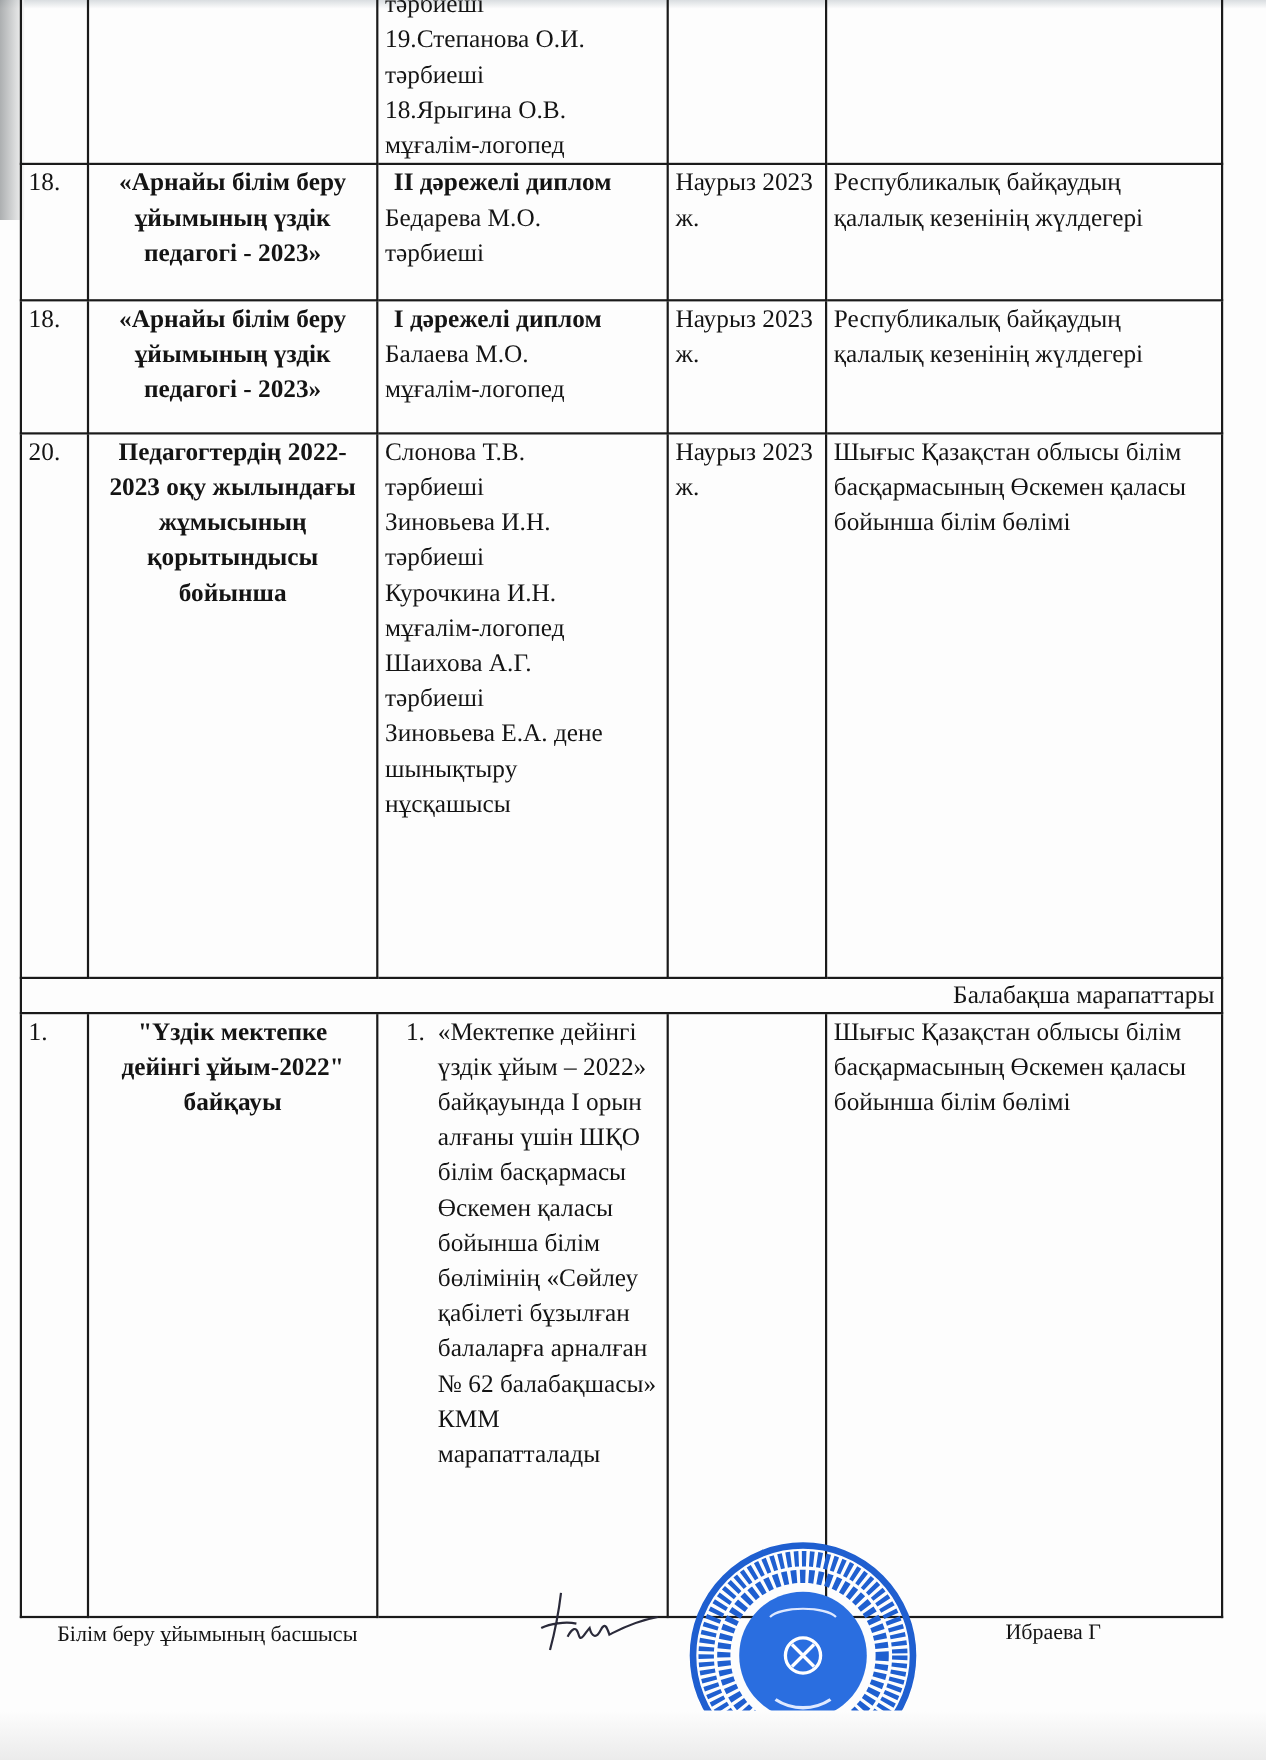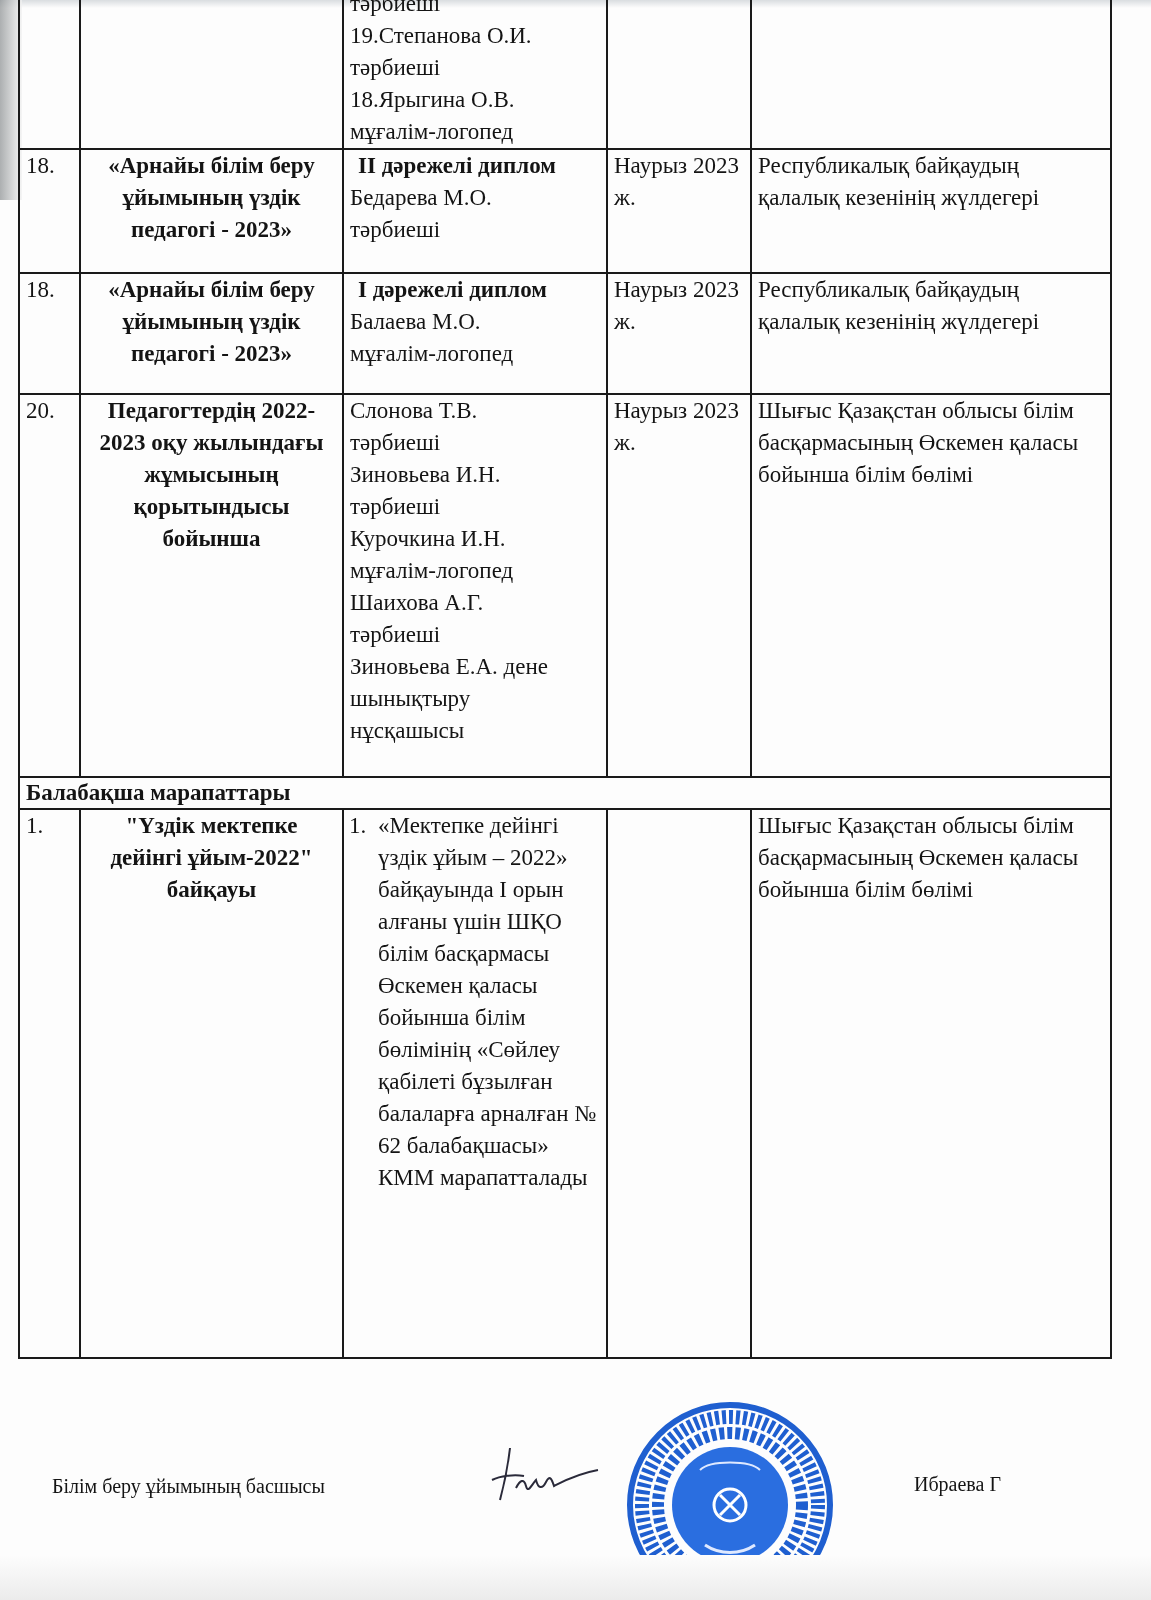--- a/index.html
+++ b/index.html
@@ -39,21 +39,21 @@
   col.c-num { width: 61px; }
   col.c-name { width: 263px; }
   col.c-people { width: 264px; }
   col.c-date { width: 144px; }
   col.c-level { width: 360px; }
   td.num { padding-left: 8px; }
   td.name { text-align: center; font-weight: bold; }
   td.people { padding-left: 12px; }
   .line { display: block; }
   .bold { font-weight: bold; }
-  .section-row td { text-align: left; font-weight: bold; height: 30px; line-height: 30px; }
+  .section-row td { text-align: right; font-weight: normal; height: 30px; line-height: 30px; }
   ol.award-list { margin: 0; padding-left: 28px; }
   ol.award-list li { padding-left: 6px; }
   .footer {
     position: absolute; left: 0; top: 1440px; width: 1151px; height: 160px;
   }
   .footer .head-title {
     position: absolute; left: 52px; top: 35px; font-size: 20px; font-family: Liberation Serif, serif;
   }
   .footer .head-name {
     position: absolute; left: 914px; top: 33px; font-size: 20px;
@@ -112,21 +112,21 @@
       <td class="name">«Арнайы білім беру ұйымының үздік педагогі - 2023»</td>
       <td class="people">
         <span class="line bold" style="padding-left:8px">I дәрежелі диплом</span>
         <span class="line">Балаева М.О.</span>
         <span class="line">мұғалім-логопед</span>
       </td>
       <td>Наурыз 2023 ж.</td>
       <td>Республикалық байқаудың қалалық кезенінің жүлдегері</td>
     </tr>
 
-    <tr style="height:383px">
+    <tr style="height:495px">
       <td class="num">20.</td>
       <td class="name">Педагогтердің 2022-2023 оқу жылындағы жұмысының қорытындысы бойынша</td>
       <td class="people">
         <span class="line">Слонова Т.В.</span>
         <span class="line">тәрбиеші</span>
         <span class="line">Зиновьева И.Н.</span>
         <span class="line">тәрбиеші</span>
         <span class="line">Курочкина И.Н.</span>
         <span class="line">мұғалім-логопед</span>
         <span class="line">Шаихова А.Г.</span>
@@ -139,21 +139,21 @@
       <td>Шығыс Қазақстан облысы білім басқармасының Өскемен қаласы бойынша білім бөлімі</td>
     </tr>
 
     <tr class="section-row">
       <td colspan="5">Балабақша марапаттары</td>
     </tr>
 
     <tr style="height:549px">
       <td class="num">1.</td>
       <td class="name">"Үздік мектепке дейінгі ұйым-2022" байқауы</td>
-      <td class="people" style="padding-left:0">
+      <td class="people" style="padding-left:20px">
         <ol class="award-list">
           <li>«Мектепке дейінгі үздік ұйым – 2022» байқауында І орын алғаны үшін ШҚО білім басқармасы Өскемен қаласы бойынша білім бөлімінің «Сөйлеу қабілеті бұзылған балаларға арналған № 62 балабақшасы» КММ марапатталады</li>
         </ol>
       </td>
       <td></td>
       <td>Шығыс Қазақстан облысы білім басқармасының Өскемен қаласы бойынша білім бөлімі</td>
     </tr>
   </tbody>
 </table>
 

